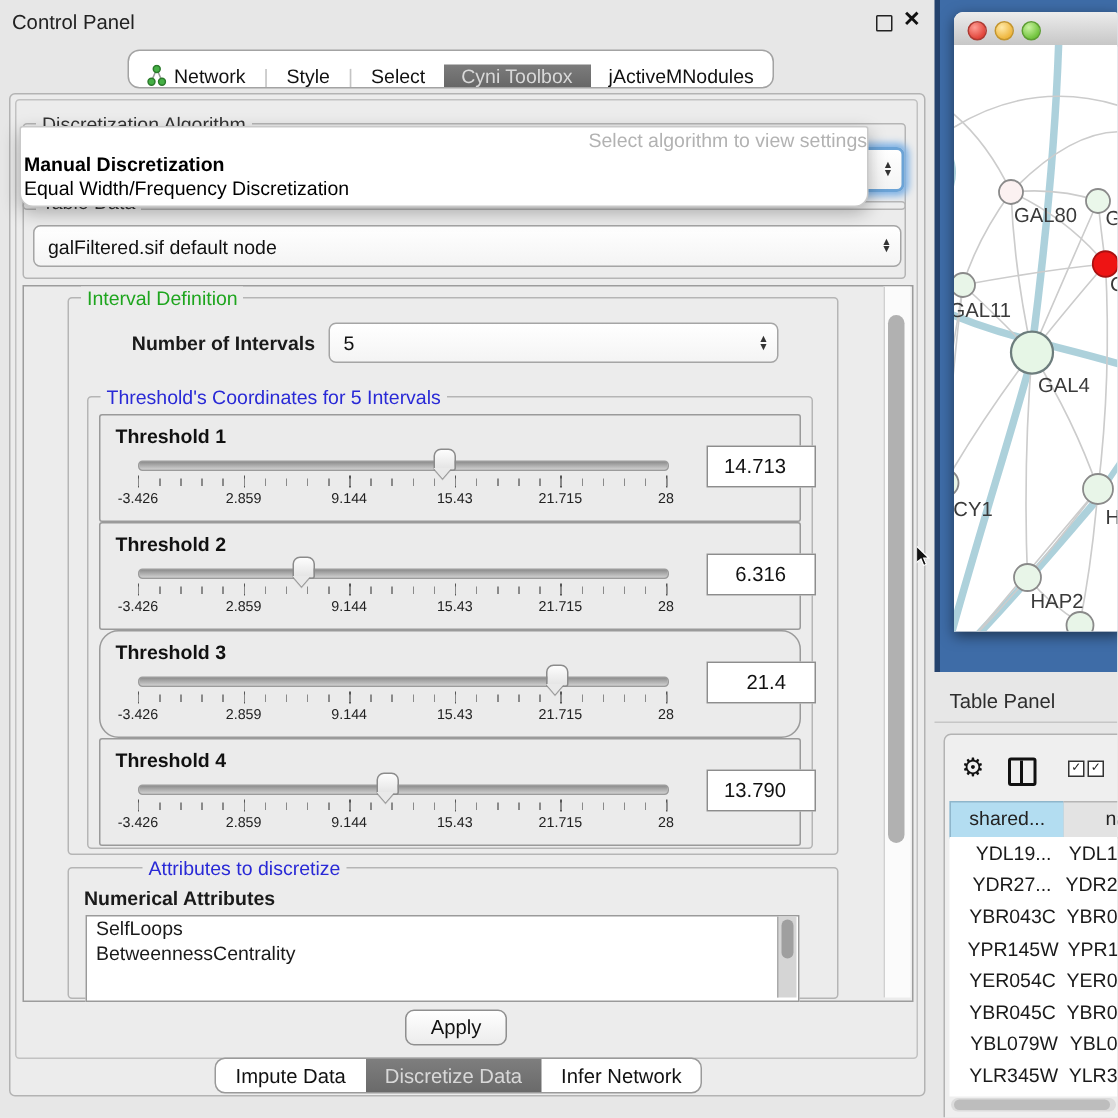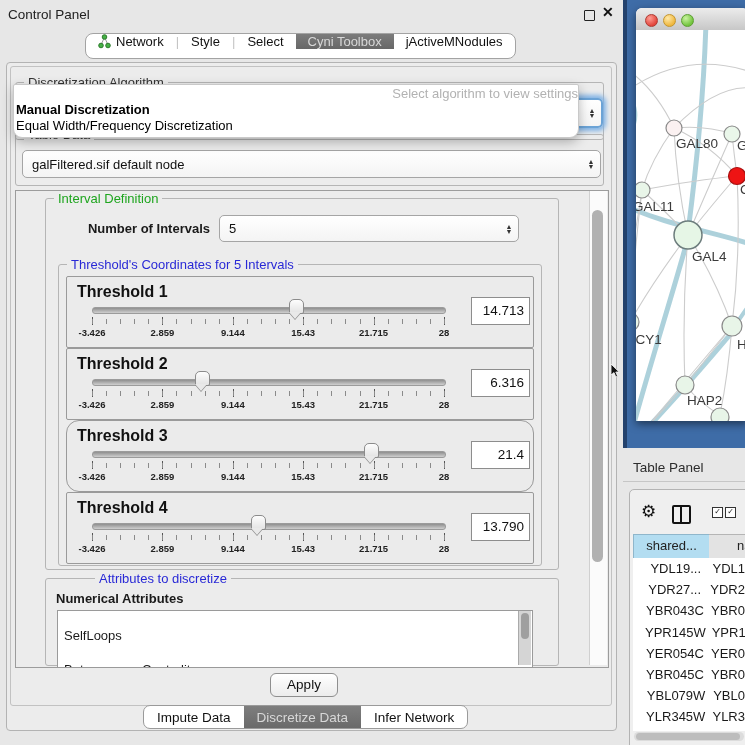--- a/index.html
+++ b/index.html
@@ -6,21 +6,21 @@
   #app{position:relative;width:745px;height:745px;background:#e7e7e7;overflow:hidden;
        font-family:"Liberation Sans",sans-serif;color:#1a1a1a;}
   .abs{position:absolute;}
 
   
   .cp-title{left:8px;top:7px;font-size:13.5px;color:#222;}
   .float-ico{left:584px;top:10px;width:9px;height:9px;border:1.5px solid #222;border-radius:1px;}
   .close-ico{left:602px;top:4px;font-size:14px;font-weight:bold;color:#111;}
 
   
-  .toptabs{left:85px;top:33px;height:24px;display:flex;align-items:flex-start;background:#fff;
+  .toptabs{left:85px;top:33px;height:24px;display:flex;align-items:flex-end;background:#fff;
            border:1px solid #a3a3a3;border-radius:8px;overflow:hidden;font-size:13px;}
   .seg{display:flex;align-items:center;padding:0 12px;color:#111;white-space:nowrap;}
   .seg .sep{color:#c4c4c4;margin-left:12px;margin-right:-12px;}
   .seg.sel{background:linear-gradient(#7c7c7c,#676767);color:#d8d8d8;}
   .netico{width:13px;height:15px;margin-right:5px;}
 
   
   .outer{left:6px;top:62px;width:609px;height:667px;background:#ececec;border:1px solid #b3b3b3;border-radius:4px;}
   .inner{left:10px;top:66px;width:600px;height:638px;background:#ececec;border:1px solid #c2c2c2;border-radius:3px;}
 
@@ -37,40 +37,40 @@
 
   .focusring{box-shadow:0 0 5px 2.5px #7fb2e5;border:2px solid #6ba3d6;border-radius:5px;}
 
   
   .content{left:15px;top:190px;width:592px;height:476px;background:#ececec;border:1px solid #9c9c9c;}
   .vtrack{left:589px;top:191px;width:17px;height:474px;background:#fbfbfb;border-left:1px solid #d0d0d0;}
   .vthumb{left:592px;top:210px;width:11px;height:352px;background:#b1b1b1;border-radius:6px;}
 
   
   .tpanel{left:66px;width:466px;height:70px;background:#ebebeb;border:1px solid #9a9a9a;border-radius:2px;}
-  .tlabel{position:absolute;left:10px;top:6px;font-size:16px;font-weight:bold;color:#111;}
+  .tlabel{position:absolute;left:10px;top:6px;font-size:13px;font-weight:bold;color:#111;}
   .track{position:absolute;left:25px;top:30px;width:352px;height:5px;border-radius:3px;
          background:linear-gradient(#8f8f8f,#cfcfcf);border:1px solid #9b9b9b;}
   .thumb{position:absolute;top:22px;width:13px;height:13px;background:linear-gradient(#fdfdfd,#e3e3e3);
          border:1px solid #8b8b8b;border-radius:5px 5px 2px 2px;}
   .thumb::after{content:"";position:absolute;left:-1px;top:12px;border-left:6.5px solid transparent;
          border-right:6.5px solid transparent;border-top:7px solid #e9e9e9;
          filter:drop-shadow(0 1px 0 #8b8b8b);}
   .ticksMaj{position:absolute;left:25px;top:40px;width:353px;height:8px;
          background:repeating-linear-gradient(to right,#555 0 1px,transparent 1px 70.4px);}
   .ticksMin{position:absolute;left:25px;top:42px;width:353px;height:5px;
          background:repeating-linear-gradient(to right,#8a8a8a 0 1px,transparent 1px 14.08px);}
-  .tick{position:absolute;top:50px;transform:translateX(-50%);font-size:9.5px;font-weight:bold;color:#222;}
+  .tick{position:absolute;top:50px;transform:translateX(-50%);font-size:9.5px;font-weight:normal;color:#222;}
   .vbox{position:absolute;left:404px;top:20px;width:52px;height:26px;background:#fff;border:1px solid #8d8d8d;
-        font-size:13.5px;line-height:26px;text-align:right;padding-right:5px;color:#111;}
+        font-size:13.5px;line-height:26px;text-align:right;padding-right:19px;color:#111;}
 
   
   .attrlist{left:57px;top:610px;width:474px;height:56px;background:#fff;border:1px solid #9a9a9a;
             font-size:13px;overflow:hidden;}
-  .attrlist div{padding:17px 0 1px 6px;line-height:15.5px;}
+  .attrlist div{padding:0 0 1px 6px;line-height:15.5px;}
   .attr-sb{left:518px;top:611px;width:12px;height:54px;background:#d5d5d5;border-left:1px solid #aaa;}
   .attr-sb i{position:absolute;left:1.5px;top:2px;width:8px;height:26px;background:#9f9f9f;border-radius:4px;display:block;}
 
   .applybtn{left:270px;top:673px;width:66px;height:22px;background:linear-gradient(#fff,#ececec);
             border:1px solid #8f8f8f;border-radius:6px;font-size:13.5px;text-align:center;line-height:21px;color:#111;}
 
   .bottabs{left:143px;top:705px;height:22px;display:flex;background:#fff;border:1px solid #9a9a9a;
            border-radius:7px;overflow:hidden;font-size:13.5px;}
   .bseg{display:flex;align-items:center;padding:0 13px;color:#111;white-space:nowrap;}
   .bseg.sel{background:linear-gradient(#7e7e7e,#6a6a6a);color:#d8d8d8;}

